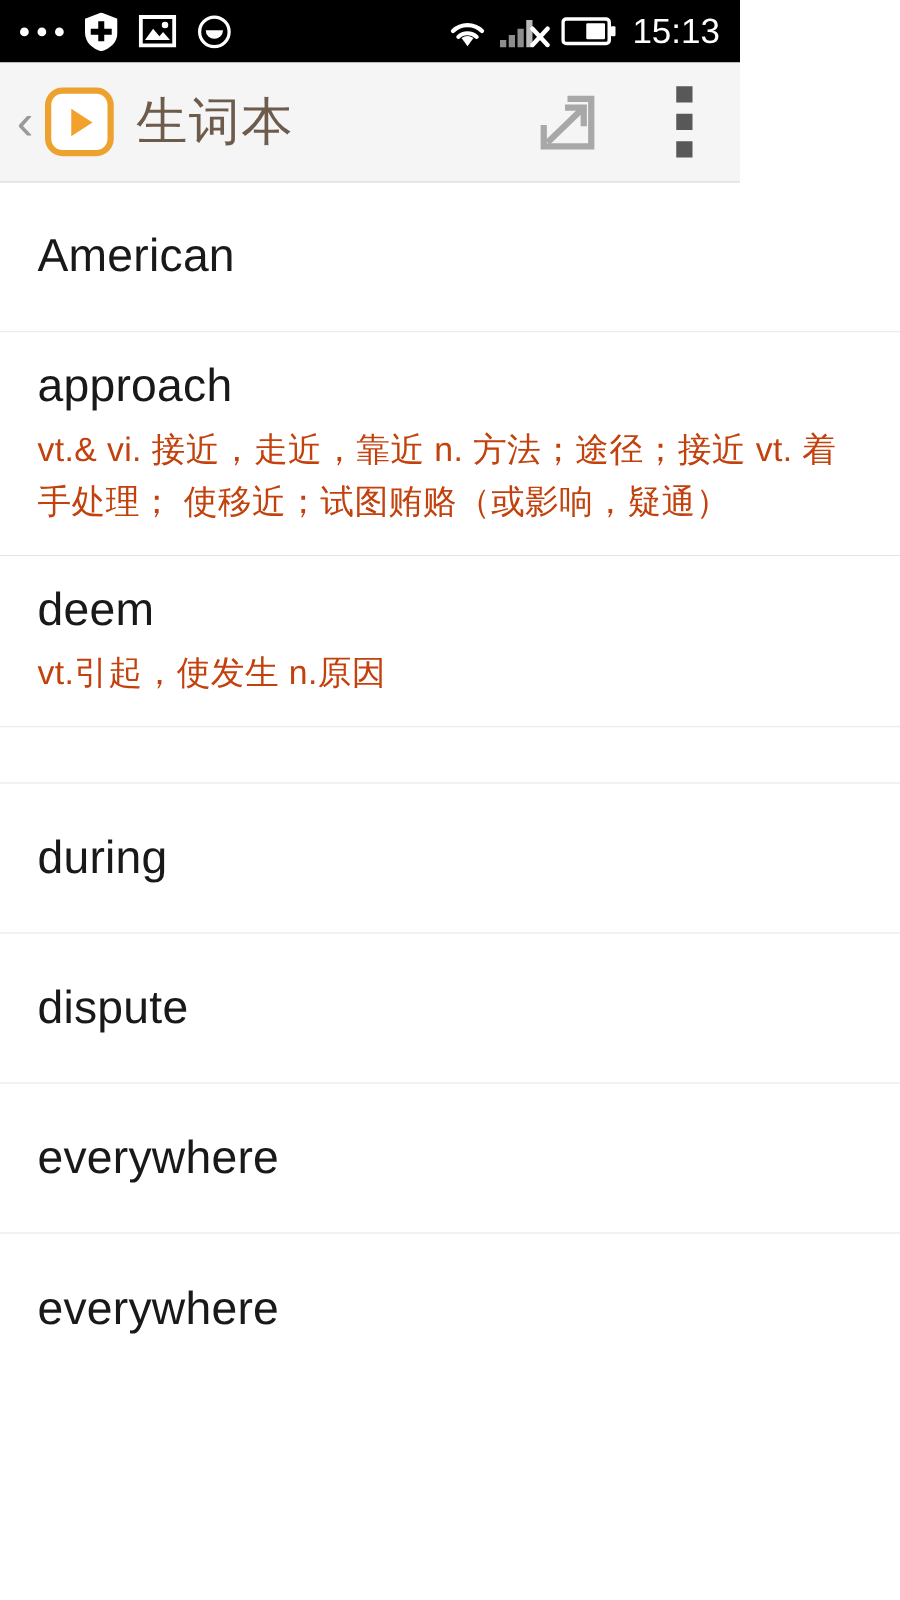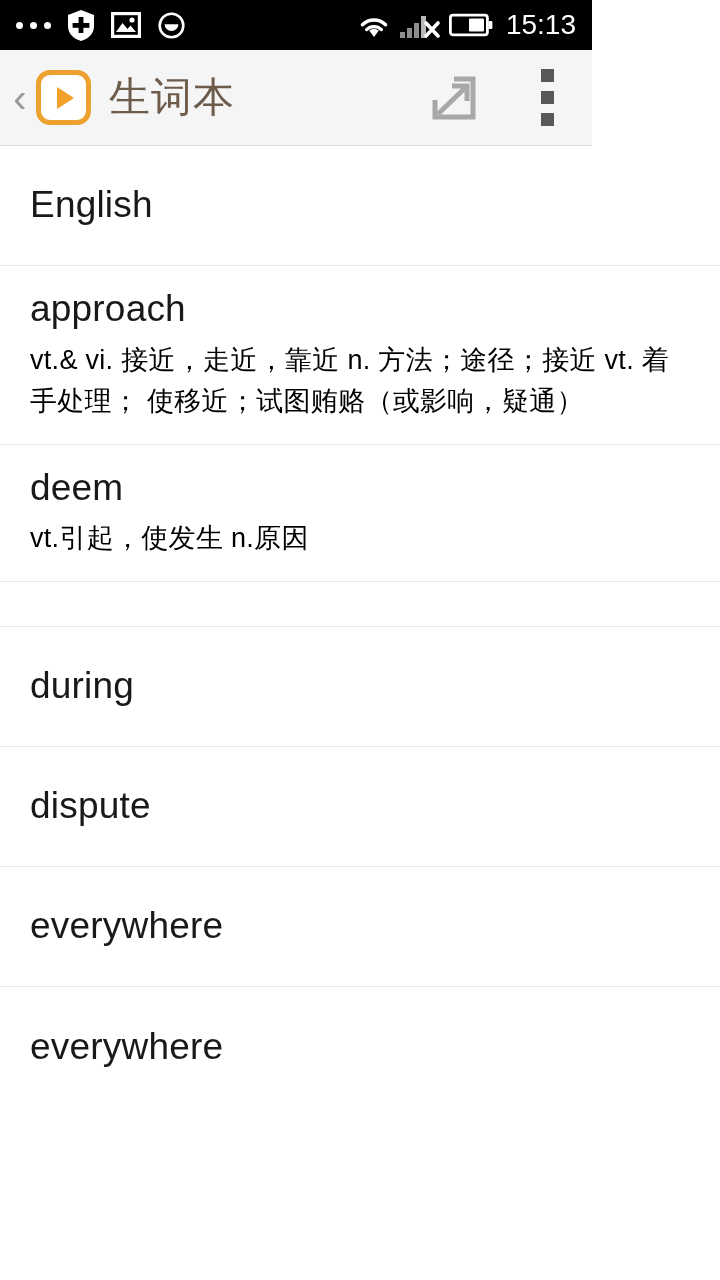--- a/index.html
+++ b/index.html
@@ -71,21 +71,21 @@
     border-bottom:1px solid #e6e6e6;
     padding:0 30px;
     display:flex; flex-direction:column; justify-content:center;
     background:#fff;
   }
   .row .word {
     font-size:37px; color:#191919; font-weight:400;
     line-height:1.15; letter-spacing:0.2px;
   }
   .row .def {
-    font-size:27px; color:#000000; line-height:1.52;
+    font-size:27px; color:#c2410c; line-height:1.52;
     margin-top:9px; letter-spacing:0.3px;
   }
   .row.no-def { height:120px; }
   .row.with-def { padding-top:22px; padding-bottom:22px;justify-content:flex-end; }
   .row.clipped { border-bottom:none; }
 </style>
 </head>
 <body>
 
 <div id="screen">
@@ -163,21 +163,21 @@
       <span class="overflow-icon">
         <i></i>
           <i></i>
           <i></i>
       </span>
     </div>
   </div>
 
   <div class="list" id="word-list">
       <div class="row no-def">
-        <div class="word">English</div>
+        <div class="word">American</div>
       </div>
       <div class="row with-def">
         <div class="word">approach</div>
         <div class="def">vt.&amp; vi. 接近，走近，靠近  n. 方法；途径；接近 vt. 着手处理； 使移近；试图贿赂（或影响，疑通）</div>
       </div>
       <div class="row with-def">
         <div class="word">deem</div>
         <div class="def">vt.引起，使发生  n.原因</div>
       </div>
       <div class="row with-def">

